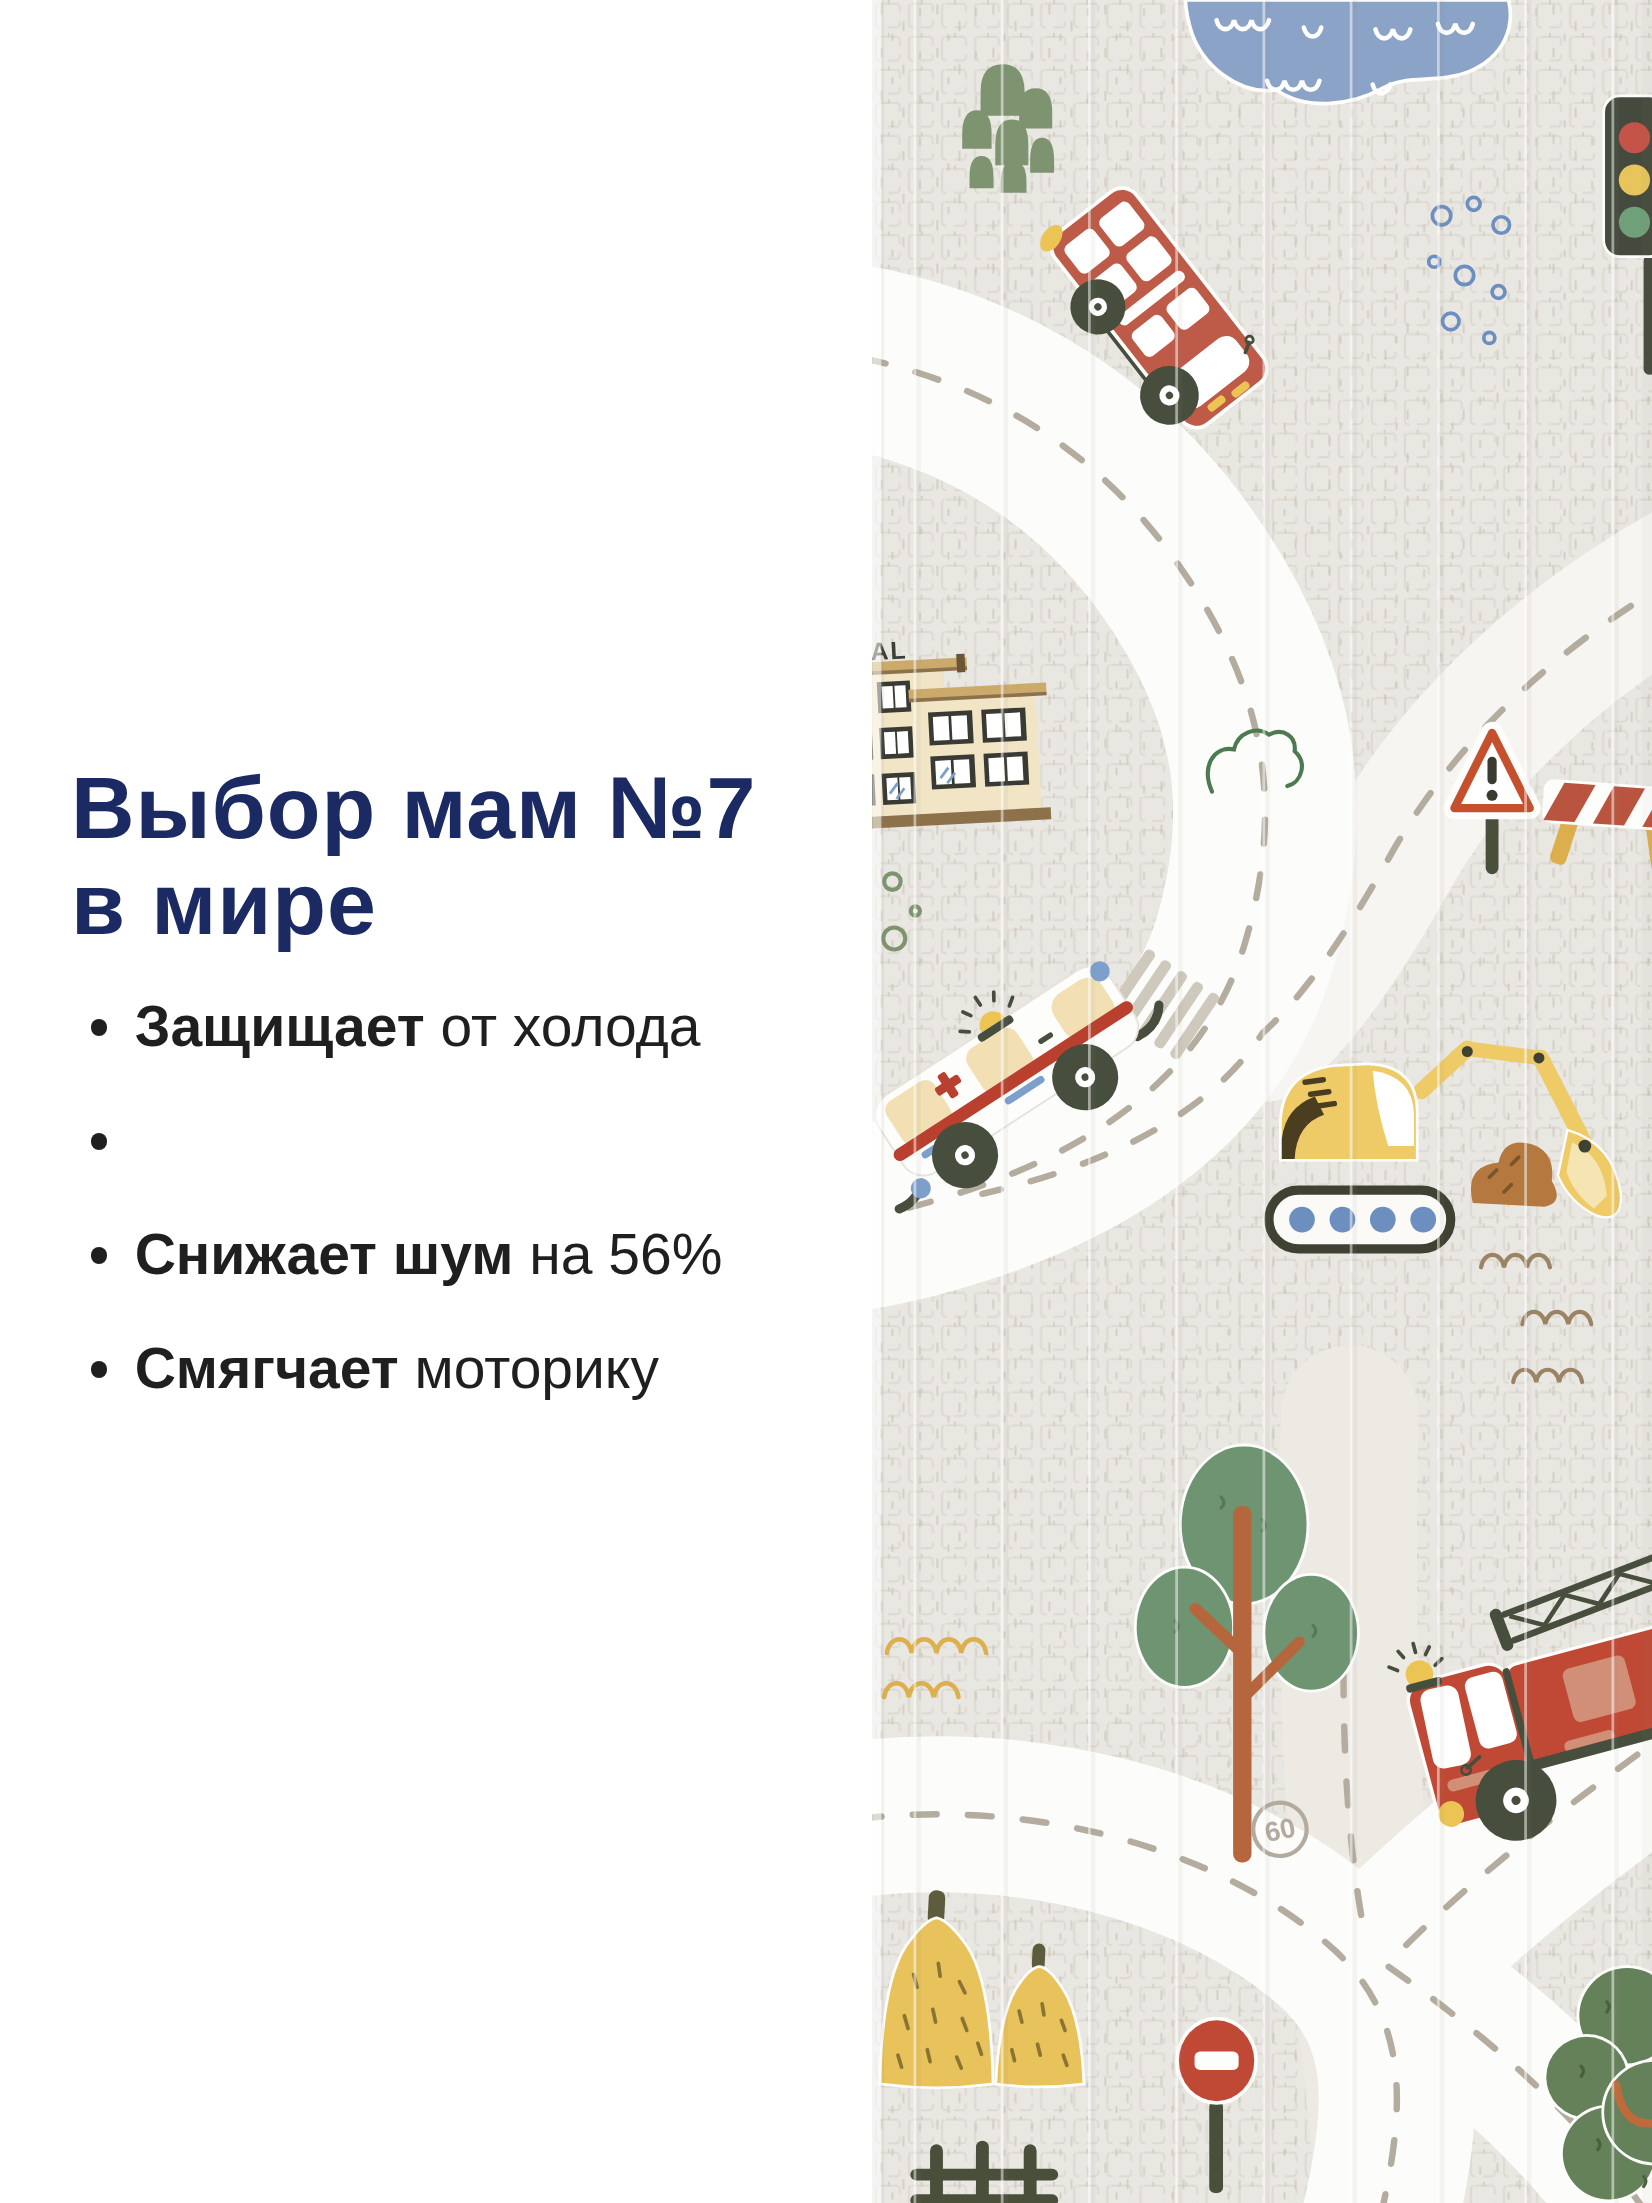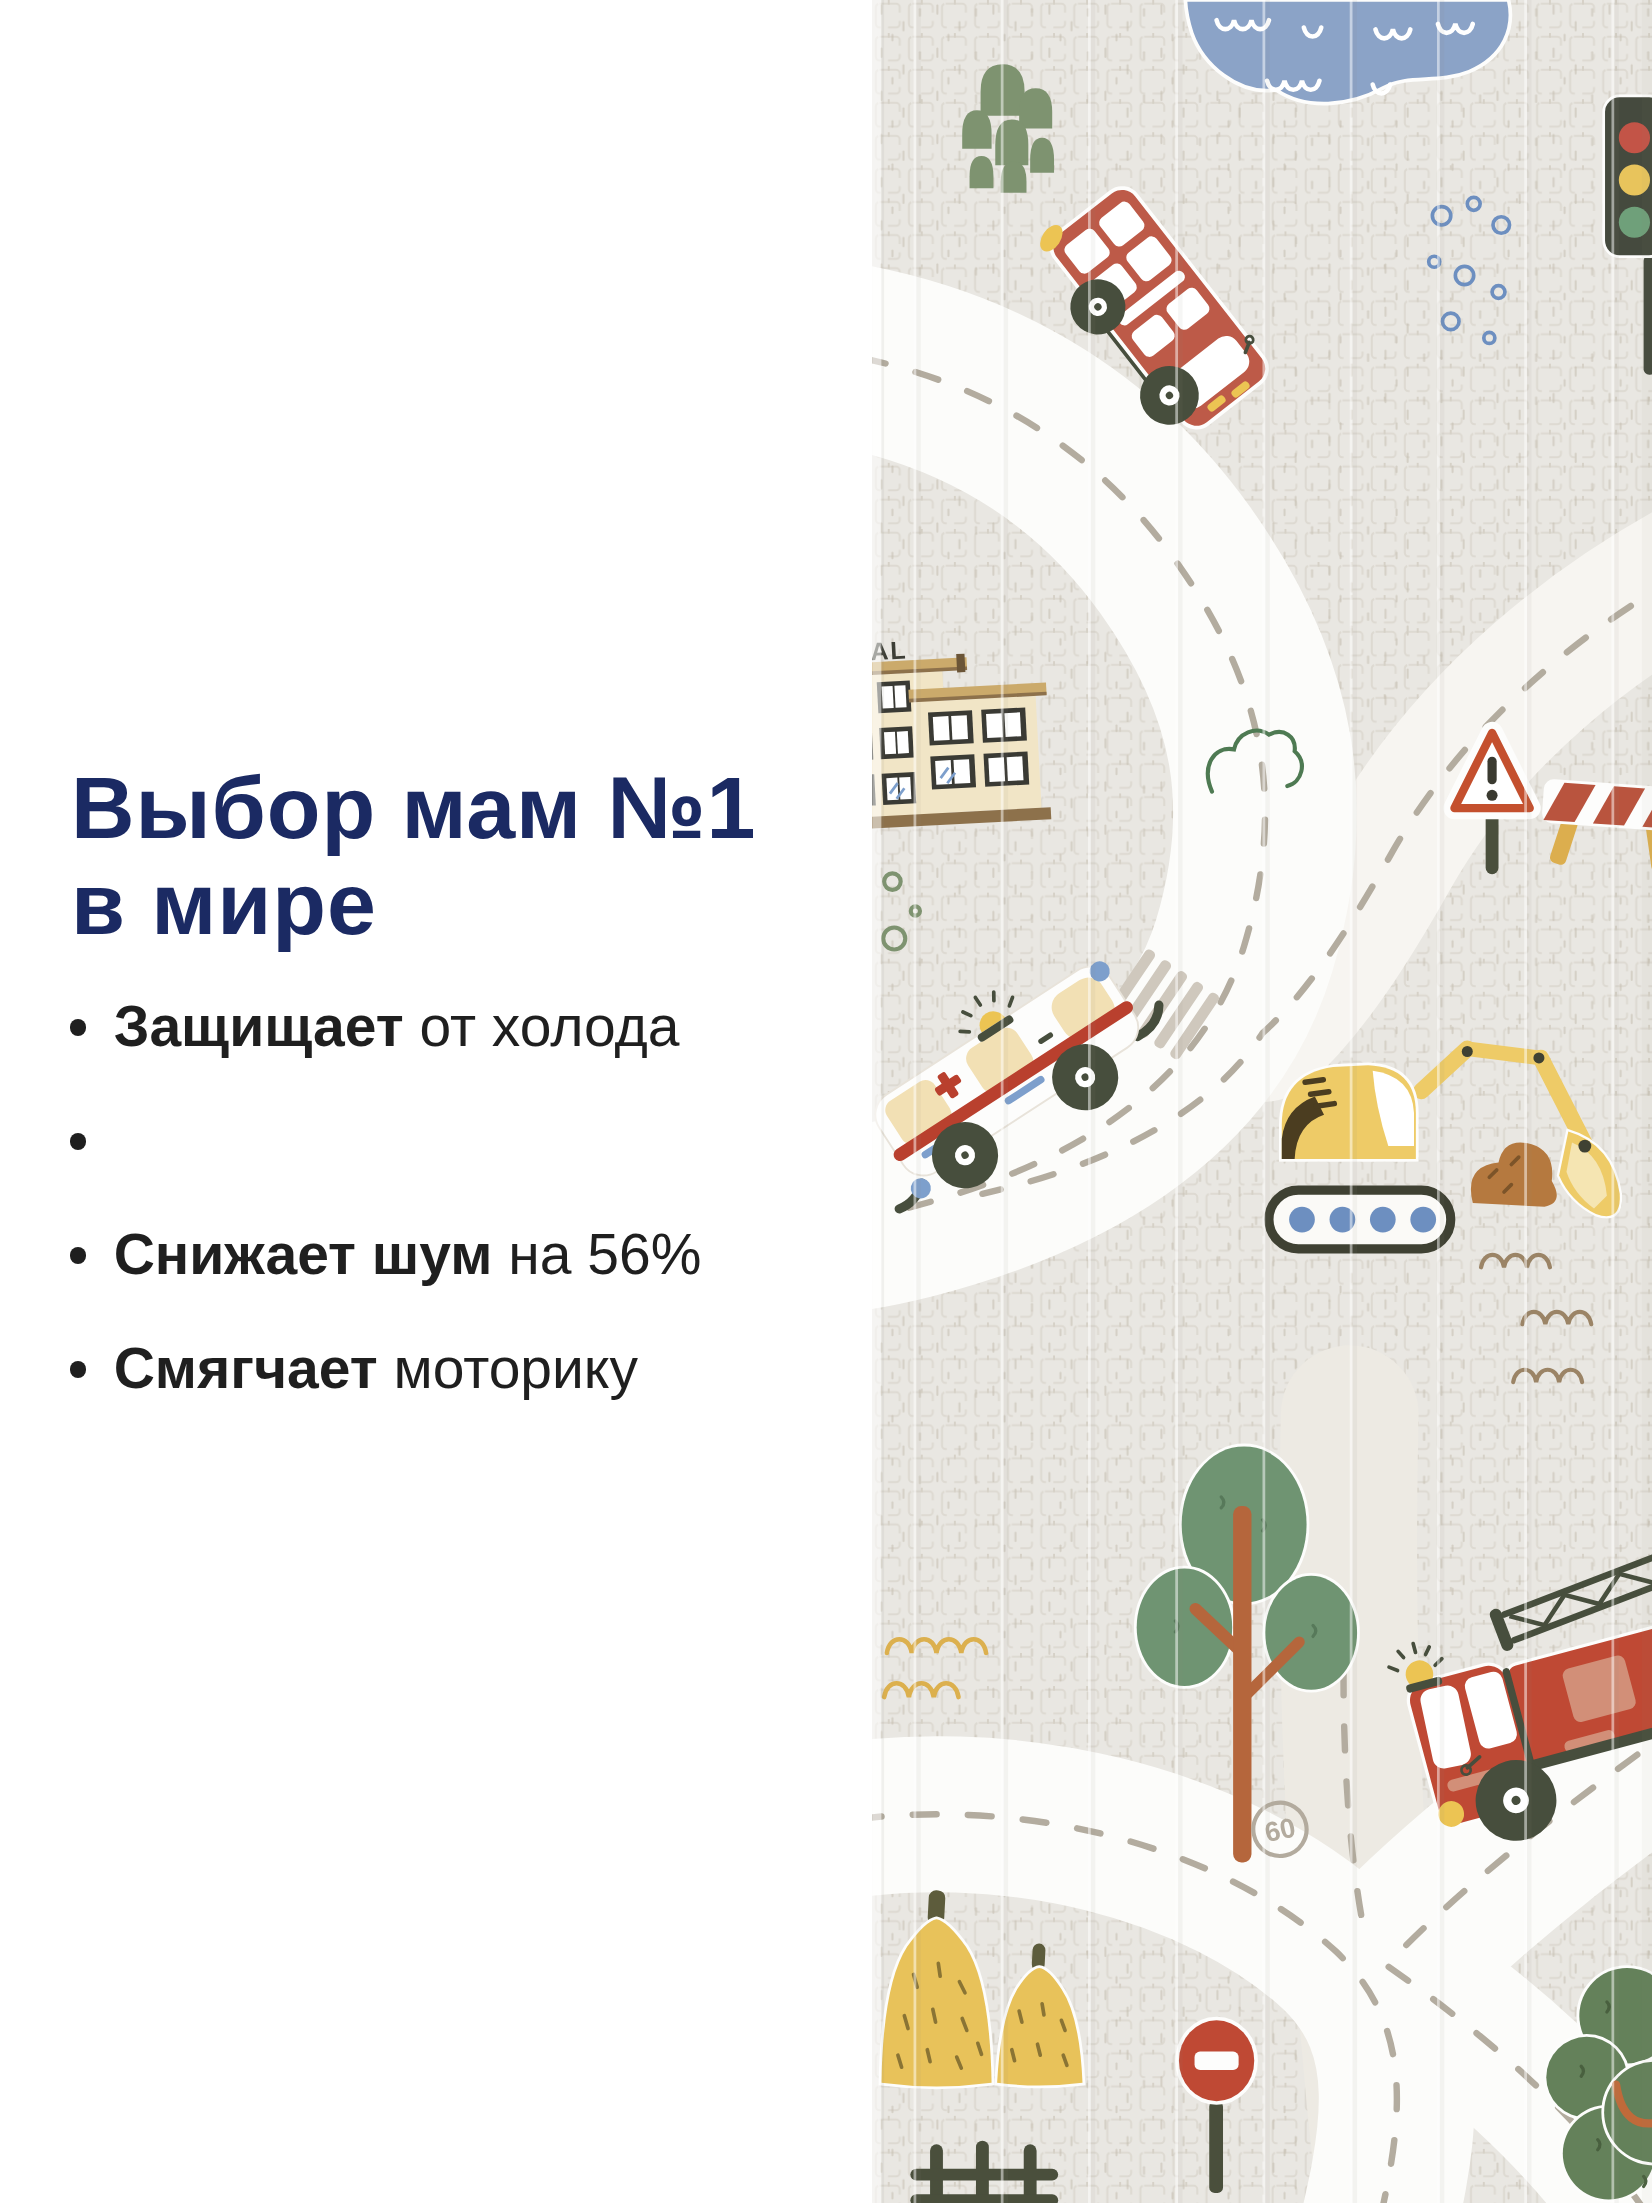--- a/index.html
+++ b/index.html
@@ -7,39 +7,39 @@
     width:1653px;height:2204px;position:relative;overflow:hidden;
     background:#ffffff;
     font-family:"Liberation Sans","DejaVu Sans",sans-serif;
   }
   .text-panel{position:absolute;left:71px;top:760px;width:790px;}
   .headline{
     margin:0;font-weight:700;font-size:88px;line-height:96px;
     letter-spacing:0.9px;color:#1b2a63;
   }
   .headline span{display:block;}
-  .benefits{list-style:none;margin:0;padding:0;position:absolute;left:66px;top:993px;width:790px;}
+  .benefits{list-style:none;margin:0;padding:0;position:absolute;left:87px;top:993px;width:790px;}
   .benefits li{
     display:flex;align-items:flex-start;height:66px;margin-bottom:48px;
     font-size:57px;line-height:66px;color:#1f1f1f;white-space:nowrap;
   }
   .benefits .dot{
     width:16.5px;height:16.5px;border-radius:50%;background:#1f1f1f;
     margin:26px 27.5px 0 3.7px;flex:0 0 16.5px;
   }
   .benefits .b{font-weight:700;}
   .mat{position:absolute;left:872px;top:0;width:781px;height:2204px;}
   .mat svg{display:block;width:781px;height:2204px;}
 </style>
 </head>
 <body>
 
 <div class="text-panel">
   <h1 class="headline">
-    <span>Выбор мам №1</span>
+    <span>Выбор мам №7</span>
     <span>в мире</span>
   </h1>
 </div>
 
 <ul class="benefits">
   <li>
     <span class="dot"></span>
     <span><span class="b">Защищает</span><span> от холода</span></span>
   </li>
   <li>

